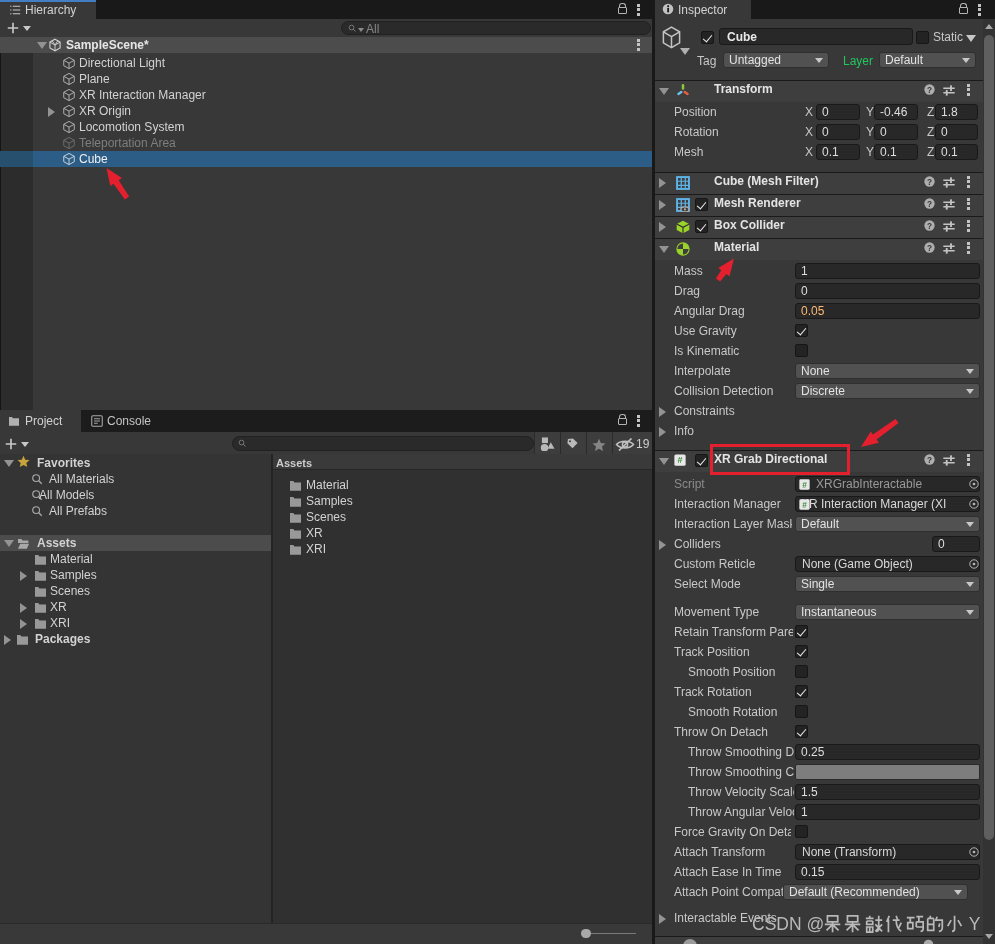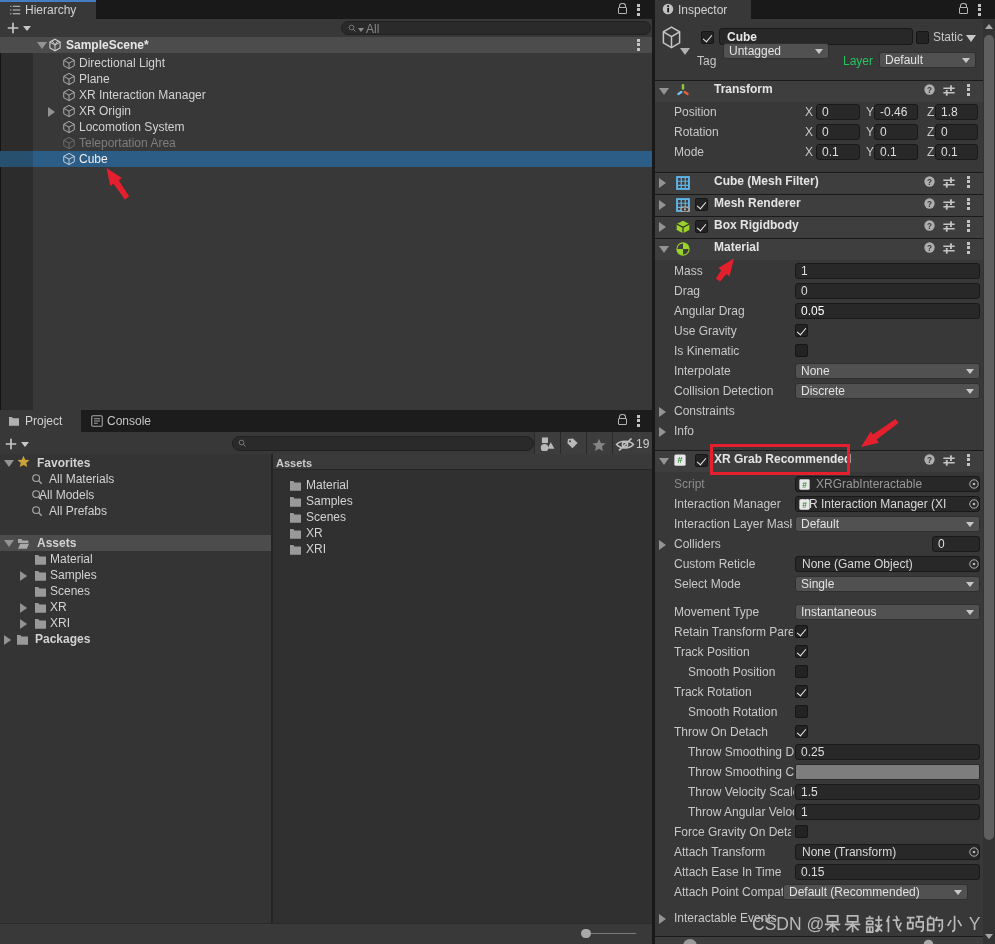--- a/index.html
+++ b/index.html
@@ -265,21 +265,21 @@
       <path d="M1.4 5.8 L9.5 10.6 L17.6 5.8 M9.5 10.6 V21.6" fill="none" stroke="#c3c3c3" stroke-width="1.5"></path>
     </svg>
 <div class="fold open" style="left:25px;top:48px;border-top-color:#b0b0b0"></div>
 <div class="chk on" style="left:46px;top:31px"></div>
 <div class="ab" style="left:64px;top:28px;width:194px;height:17px;background:#282828;border:1px solid #191919;border-radius:3px"></div>
 <div class="txt b" style="left:72px;top:29px;color:#e8e8e8">Cube</div>
 <div class="chk" style="left:261px;top:31px"></div>
 <div class="txt" style="left:278px;top:29px;color:#c8c8c8">Static</div>
 <div class="fold open" style="left:311px;top:35px;border-top-color:#c8c8c8"></div>
 <div class="txt" style="left:42px;top:53px;color:#c8c8c8">Tag</div>
-<div class="drop" style="left:68px;top:43px;width:106px;height:16px">Untagged<span class="ar"></span></div>
+<div class="drop" style="left:68px;top:52px;width:106px;height:16px">Untagged<span class="ar"></span></div>
 <div class="txt" style="left:188px;top:53px;color:#22c55e">Layer</div>
 <div class="drop" style="left:224px;top:52px;width:97px;height:16px">Default<span class="ar"></span></div>
 <div class="hdr" style="top:80px;height:22px"></div>
     <div class="fold open" style="left:4px;top:88px"></div>
     <svg class="ab" style="left:21px;top:84px" width="14" height="13" viewBox="0 0 16 16">
       <path d="M8 5.6 L8 1.6" stroke="#8cc93c" stroke-width="3" stroke-linecap="round"></path>
       <path d="M5.9 9.9 L2.4 12.2" stroke="#6fc2eb" stroke-width="3" stroke-linecap="round"></path>
       <path d="M10.1 9.9 L13.6 12.2" stroke="#e8613c" stroke-width="3" stroke-linecap="round"></path>
     </svg>
     <div class="htitle" style="top:82px">Transform</div>
@@ -304,21 +304,21 @@
     <div class="field" style="left:219px;top:104px;width:44px;height:16px;color:#dedede">-0.46</div>
     <div class="txt" style="left:272px;top:104px;color:#c8c8c8">Z</div>
     <div class="field" style="left:280px;top:104px;width:43px;height:16px;color:#dedede">1.8</div>
 <div class="txt" style="left:19px;top:124px;width:119px;overflow:hidden;color:#c8c8c8">Rotation</div>
 <div class="txt" style="left:150px;top:124px;color:#c8c8c8">X</div>
     <div class="field" style="left:161px;top:124px;width:44px;height:16px;color:#dedede">0</div>
     <div class="txt" style="left:211px;top:124px;color:#c8c8c8">Y</div>
     <div class="field" style="left:219px;top:124px;width:44px;height:16px;color:#dedede">0</div>
     <div class="txt" style="left:272px;top:124px;color:#c8c8c8">Z</div>
     <div class="field" style="left:280px;top:124px;width:43px;height:16px;color:#dedede">0</div>
-<div class="txt" style="left:19px;top:144px;width:119px;overflow:hidden;color:#c8c8c8">Mode</div>
+<div class="txt" style="left:19px;top:144px;width:119px;overflow:hidden;color:#c8c8c8">Mesh</div>
 <div class="txt" style="left:150px;top:144px;color:#c8c8c8">X</div>
     <div class="field" style="left:161px;top:144px;width:44px;height:16px;color:#dedede">0.1</div>
     <div class="txt" style="left:211px;top:144px;color:#c8c8c8">Y</div>
     <div class="field" style="left:219px;top:144px;width:44px;height:16px;color:#dedede">0.1</div>
     <div class="txt" style="left:272px;top:144px;color:#c8c8c8">Z</div>
     <div class="field" style="left:280px;top:144px;width:43px;height:16px;color:#dedede">0.1</div>
 <div class="hdr" style="top:172px;height:22px"></div>
     <div class="fold closed" style="left:4px;top:178px"></div>
     <svg class="ab" style="left:21px;top:176px" width="14" height="14" viewBox="0 0 16 16">
       <rect x="1.2" y="1.2" width="13.6" height="13.6" fill="none" stroke="#5db3e8" stroke-width="2.2"></rect>
@@ -363,21 +363,21 @@
       <i></i>
       <i></i>
     </div>
 <div class="hdr" style="top:216px;height:22px"></div>
     <div class="fold closed" style="left:4px;top:222px"></div>
     <svg class="ab" style="left:21px;top:220px" width="14" height="14" viewBox="0 0 16 16">
       <path d="M8 0.8 L15.2 4.7 V11.3 L8 15.2 L0.8 11.3 V4.7 Z" fill="#9ad32a"></path>
       <path d="M0.8 4.7 L8 8.4 L15.2 4.7 M8 8.4 V15.2" fill="none" stroke="#2f2f2f" stroke-width="1.3"></path>
     </svg>
     <div class="chk on" style="left:40px;top:220px"></div>
-    <div class="htitle" style="top:218px">Box Rigidbody</div>
+    <div class="htitle" style="top:218px">Box Collider</div>
     <svg class="ab" style="left:269px;top:220px" width="11" height="11" viewBox="0 0 16 16">
       <circle cx="8" cy="8" r="7.5" fill="#aeaeae"></circle>
       <text x="8" y="12.5" font-size="12" font-weight="bold" font-family="Liberation Sans" fill="#383838" text-anchor="middle">?</text>
     </svg>
     <svg class="ab" style="left:288px;top:221px" width="12" height="11" viewBox="0 0 16 15.5">
       <path d="M0 4.5 h16 M0 11 h16" stroke="#c4c4c4" stroke-width="2"></path>
       <rect x="9.5" y="0.5" width="2.6" height="8" fill="#c4c4c4"></rect>
       <rect x="3.5" y="7" width="2.6" height="8" fill="#c4c4c4"></rect>
     </svg>
     <div class="kebab" style="left:312px;top:220px">
@@ -405,21 +405,21 @@
     <div class="kebab" style="left:312px;top:242px">
       <i></i>
       <i></i>
       <i></i>
     </div>
 <div class="txt" style="left:19px;top:263px;width:119px;overflow:hidden;color:#c8c8c8">Mass</div>
 <div class="field" style="left:140px;top:263px;width:185px;height:16px;color:#dedede">1</div>
 <div class="txt" style="left:19px;top:283px;width:119px;overflow:hidden;color:#c8c8c8">Drag</div>
 <div class="field" style="left:140px;top:283px;width:185px;height:16px;color:#dedede">0</div>
 <div class="txt" style="left:19px;top:303px;width:119px;overflow:hidden;color:#c8c8c8">Angular Drag</div>
-<div class="field" style="left:140px;top:303px;width:185px;height:16px;color:#ffffff">0.05</div>
+<div class="field" style="left:140px;top:303px;width:185px;height:16px;color:#fdba74">0.05</div>
 <div class="txt" style="left:19px;top:323px;width:119px;overflow:hidden;color:#c8c8c8">Use Gravity</div>
 <div class="chk on" style="left:140px;top:324px"></div>
 <div class="txt" style="left:19px;top:343px;width:119px;overflow:hidden;color:#c8c8c8">Is Kinematic</div>
 <div class="chk" style="left:140px;top:344px"></div>
 <div class="txt" style="left:19px;top:363px;width:119px;overflow:hidden;color:#c8c8c8">Interpolate</div>
 <div class="drop" style="left:140px;top:363px;width:185px;height:16px">None<span class="ar"></span></div>
 <div class="txt" style="left:19px;top:383px;width:119px;overflow:hidden;color:#c8c8c8">Collision Detection</div>
 <div class="drop" style="left:140px;top:383px;width:185px;height:16px">Discrete<span class="ar"></span></div>
 <div class="fold closed" style="left:4px;top:407px"></div>
 <div class="txt" style="left:19px;top:403px;width:119px;overflow:hidden;color:#c8c8c8">Constraints</div>
@@ -428,21 +428,21 @@
 <svg class="ab" style="left:55px;top:252px" width="40" height="36" viewBox="0 0 40 36">
       <polygon points="24.0,6.4 19.5,24.2 16.4,21.9 10.1,29.5 5.9,26.5 11.3,18.2 8.3,15.9" fill="#e5202e"></polygon>
     </svg>
 <div class="hdr" style="top:450px;height:22px"></div>
     <div class="fold open" style="left:4px;top:458px"></div>
     <svg class="ab" style="left:19px;top:454px" width="12" height="12" viewBox="0 0 16 16">
       <rect x="0.5" y="0.5" width="15" height="15" rx="2" fill="#e8e8e8"></rect>
       <text x="8" y="12.5" font-size="12" font-weight="bold" font-family="Liberation Sans" fill="#3a8d3a" text-anchor="middle">#</text>
     </svg>
     <div class="chk on" style="left:40px;top:454px"></div>
-    <div class="htitle" style="top:452px">XR Grab Recommended</div>
+    <div class="htitle" style="top:452px">XR Grab Directional</div>
     <svg class="ab" style="left:269px;top:454px" width="11" height="11" viewBox="0 0 16 16">
       <circle cx="8" cy="8" r="7.5" fill="#aeaeae"></circle>
       <text x="8" y="12.5" font-size="12" font-weight="bold" font-family="Liberation Sans" fill="#383838" text-anchor="middle">?</text>
     </svg>
     <svg class="ab" style="left:288px;top:455px" width="12" height="11" viewBox="0 0 16 15.5">
       <path d="M0 4.5 h16 M0 11 h16" stroke="#c4c4c4" stroke-width="2"></path>
       <rect x="9.5" y="0.5" width="2.6" height="8" fill="#c4c4c4"></rect>
       <rect x="3.5" y="7" width="2.6" height="8" fill="#c4c4c4"></rect>
     </svg>
     <div class="kebab" style="left:312px;top:454px">

